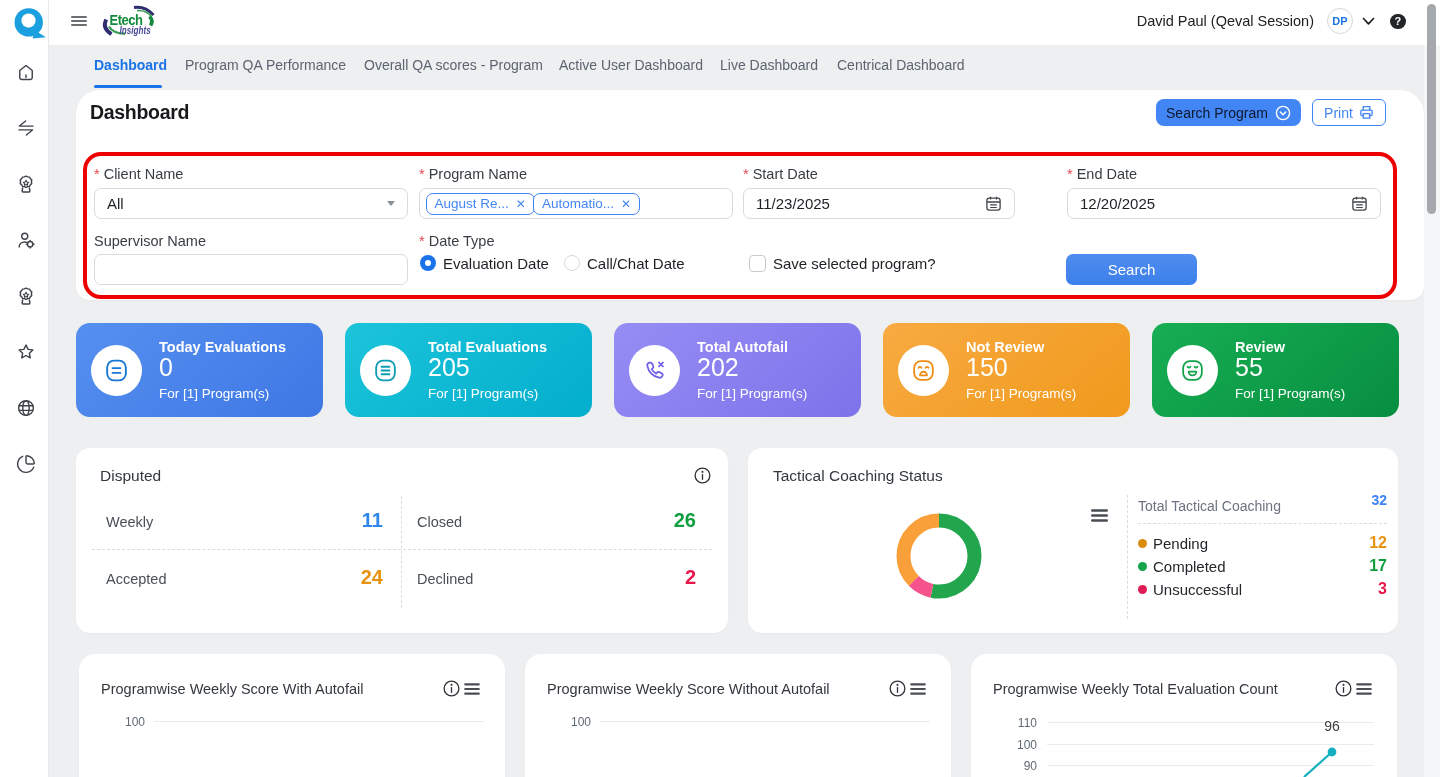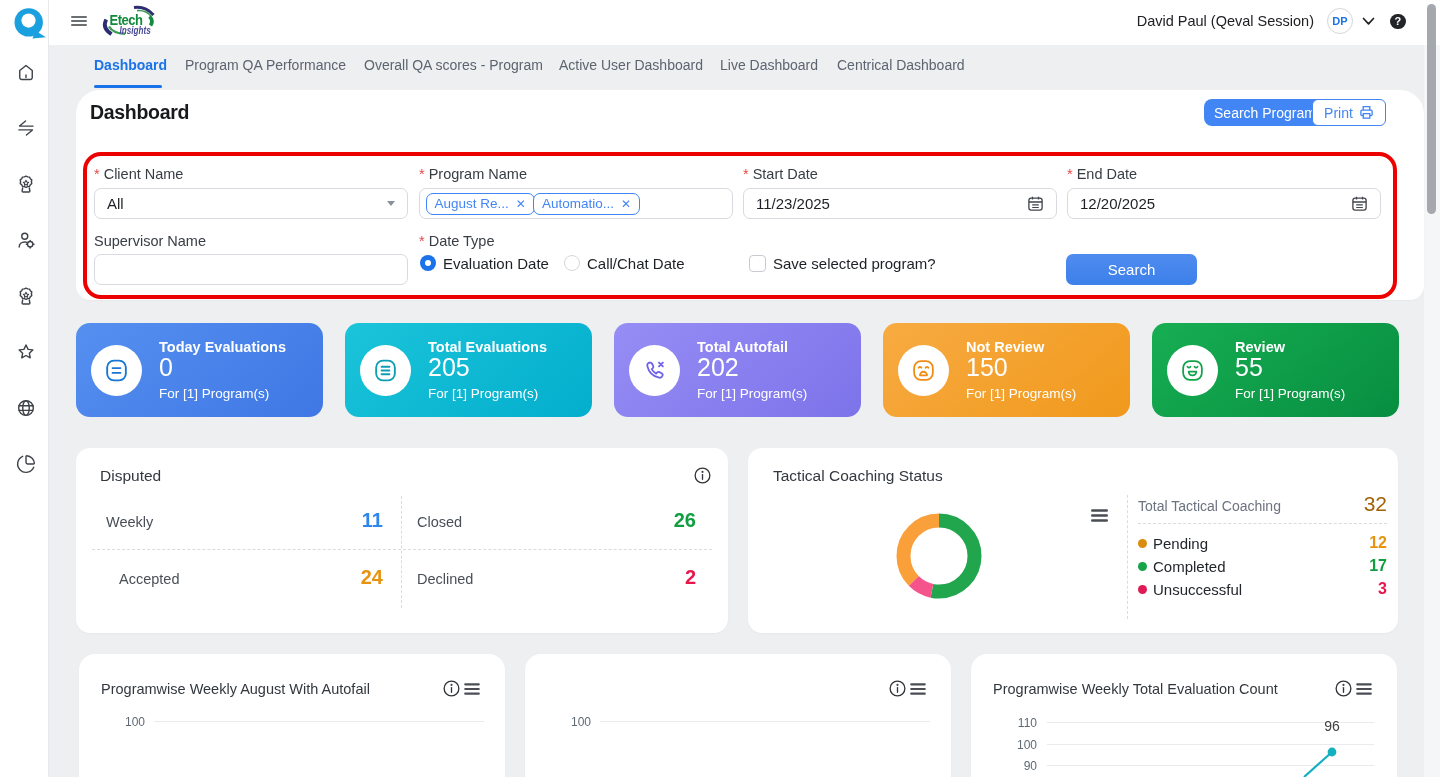--- a/index.html
+++ b/index.html
@@ -13,21 +13,21 @@
 .mainbg{left:49px;top:45px;width:1375px;height:732px;background:#edeff1;z-index:0;}
 .track{left:1424px;top:45px;width:16px;height:732px;background:#f5f6f7;z-index:1;}
 .thumb{left:1427px;top:4px;width:9px;height:210px;border-radius:5px;background:#a5a9ad;z-index:6;}
 
 .tab{top:57px;font-size:14px;color:#5c6470;z-index:2;white-space:nowrap;}
 .tab.on{color:#1a73e8;font-weight:700;}
 .tabline{left:94px;top:85px;width:68px;height:3px;background:#1a73e8;border-radius:2px;z-index:2;}
 
 .panel{left:76px;top:90px;width:1348px;height:210px;background:#fff;border-radius:24px 24px 14px 14px;z-index:1;box-shadow:0 1px 2px rgba(0,0,0,.03);}
 .h1{left:90px;top:101px;font-size:19.5px;font-weight:700;color:#17191c;z-index:2;letter-spacing:-0.3px;}
-.btnsp{left:1156px;top:99px;width:145px;height:27px;background:#4285f4;border-radius:8px;color:#ffffff;font-size:14px;font-weight:500;display:flex;align-items:center;justify-content:center;gap:7px;z-index:2;margin-left:48px;}
+.btnsp{left:1156px;top:99px;width:145px;height:27px;background:#4285f4;border-radius:8px;color:#0f172a;font-size:14px;font-weight:500;display:flex;align-items:center;justify-content:center;gap:7px;z-index:2;}
 .btnpr{left:1312px;top:99px;width:74px;height:27px;border:1.4px solid #4285f4;border-radius:6px;color:#4285f4;font-size:14px;background:#fff;display:flex;align-items:center;justify-content:center;gap:6px;z-index:2;}
 
 .redbox{left:83px;top:152px;width:1314px;height:147px;border:4px solid #ed0000;border-radius:18px;z-index:2;}
 .lbl{font-size:14.5px;color:#383d44;z-index:3;white-space:nowrap;}
 .req{color:#e5484d;margin-right:4px;}
 .fld{height:31px;background:#fff;border:1px solid #d7dadf;border-radius:7px;z-index:3;font-size:15px;color:#1d2025;display:flex;align-items:center;padding:0 12px;}
 .chip{height:22px;border:1.4px solid #4285f4;border-radius:7px;color:#4285f4;font-size:13.5px;display:flex;align-items:center;padding:0 8px;gap:7px;background:#fff;z-index:4;}
 .caret{width:0;height:0;border-left:4.5px solid transparent;border-right:4.5px solid transparent;border-top:5.5px solid #8a9099;z-index:4;}
 .rad{width:16px;height:16px;border-radius:50%;z-index:3;}
 .radon{background:#1a73e8;}
@@ -149,21 +149,21 @@
 
 <div class="abs redbox"></div>
 <div class="abs lbl" style="left:94px;top:166px;"><span class="req">*</span>Client Name</div>
 <div class="abs lbl" style="left:419px;top:166px;"><span class="req">*</span>Program Name</div>
 <div class="abs lbl" style="left:743px;top:166px;"><span class="req">*</span>Start Date</div>
 <div class="abs lbl" style="left:1067px;top:166px;"><span class="req">*</span>End Date</div>
 <div class="abs fld" style="left:94px;top:188px;width:314px;justify-content:space-between;">All<span class="caret"></span></div>
 <div class="abs fld" style="left:419px;top:188px;width:314px;"></div>
 <div class="abs chip" style="left:425.5px;top:192.5px;">August Re... <span style="font-size:12px;">✕</span></div>
 <div class="abs chip" style="left:533px;top:192.5px;">Automatio... <span style="font-size:12px;">✕</span></div>
-<div class="abs fld" style="left:743px;top:188px;width:314px;justify-content:space-between;">11/23/2025
+<div class="abs fld" style="left:743px;top:188px;width:272px;justify-content:space-between;">11/23/2025
 <svg width="17" height="17" viewBox="0 0 18 18" fill="none" stroke="#42464c" stroke-width="1.4">
       <rect x="2" y="3.4" width="14" height="12.6" rx="2.4"></rect>
       <path d="M5.8 1.8 v3 M12.2 1.8 v3 M2 7.4 h14"></path>
       <path d="M5.5 10.4 h7 M5.5 13.2 h7" stroke-width="1.2"></path>
     </svg></div>
 <div class="abs fld" style="left:1067px;top:188px;width:314px;justify-content:space-between;">12/20/2025
 <svg width="17" height="17" viewBox="0 0 18 18" fill="none" stroke="#42464c" stroke-width="1.4">
       <rect x="2" y="3.4" width="14" height="12.6" rx="2.4"></rect>
       <path d="M5.8 1.8 v3 M12.2 1.8 v3 M2 7.4 h14"></path>
       <path d="M5.5 10.4 h7 M5.5 13.2 h7" stroke-width="1.2"></path>
@@ -243,67 +243,68 @@
       <circle cx="9" cy="9" r="7.8"></circle>
       <path d="M9 8 v5" stroke-linecap="round"></path>
       <circle cx="9" cy="5.2" r="0.4" fill="#303438"></circle>
     </svg>
   <div class="dash-v" style="left:325px;top:48px;height:112px;"></div>
   <div class="dash-h" style="left:16px;top:101px;width:620px;"></div>
   <div class="dlbl" style="left:30px;top:66px;">Weekly</div>
   <div class="dval" style="right:345px;top:61px;color:#2f86eb;">11</div>
   <div class="dlbl" style="left:341px;top:66px;">Closed</div>
   <div class="dval" style="right:32px;top:61px;color:#109e41;">26</div>
-  <div class="dlbl" style="left:43px;top:123px;">Accepted</div>
+  <div class="dlbl" style="left:30px;top:123px;">Accepted</div>
   <div class="dval" style="right:345px;top:118px;color:#e7930f;">24</div>
   <div class="dlbl" style="left:341px;top:123px;">Declined</div>
   <div class="dval" style="right:32px;top:118px;color:#e8174b;">2</div>
 </div>
 
 <div class="abs wcard" style="left:748px;top:448px;width:650px;height:185px;">
   <div class="ctitle" style="left:25px;top:19px;">Tactical Coaching Status</div>
   <svg style="position:absolute;left:145px;top:62px;" width="92" height="92" viewBox="0 0 92 92">
     <g transform="rotate(-90 46 46)">
       <circle cx="46" cy="46" r="35.5" fill="none" stroke="#21a64e" stroke-width="14" stroke-dasharray="118.5 104.55" stroke-dashoffset="0"></circle>
       <circle cx="46" cy="46" r="35.5" fill="none" stroke="#f5538b" stroke-width="14" stroke-dasharray="20.9 202.15" stroke-dashoffset="-118.5"></circle>
       <circle cx="46" cy="46" r="35.5" fill="none" stroke="#f9a03a" stroke-width="14" stroke-dasharray="83.65 139.4" stroke-dashoffset="-139.4"></circle>
     </g>
   </svg>
   <svg style="position:absolute;left:343px;top:61px;" width="17" height="13" viewBox="0 0 17 13" stroke="#4a4e54" stroke-width="2.6" stroke-linecap="round">
       <path d="M1.3 1.5 h14.4 M1.3 6.5 h14.4 M1.3 11.5 h14.4"></path>
     </svg>
   <div class="dash-v" style="left:379px;top:47px;height:124px;"></div>
   <div style="position:absolute;left:390px;top:50px;font-size:14px;color:#6b7280;">Total Tactical Coaching</div>
-  <div style="position:absolute;right:11px;top:44px;font-size:21px;font-weight:400;color:#a16207;">32</div>
+  <div style="position:absolute;right:11px;top:44px;font-size:14px;font-weight:700;color:#3b82f6;">32</div>
   <div class="dash-h" style="left:390px;top:75px;width:249px;"></div>
   <div class="dot" style="left:390px;top:91px;background:#d98c0d;"></div>
   <div class="leg-lbl" style="left:405px;top:87px;">Pending</div>
   <div class="leg-val" style="right:11px;top:86px;color:#e7930f;">12</div>
   <div class="dot" style="left:390px;top:114px;background:#16a34a;"></div>
   <div class="leg-lbl" style="left:405px;top:110px;">Completed</div>
   <div class="leg-val" style="right:11px;top:109px;color:#109e41;">17</div>
   <div class="dot" style="left:390px;top:137px;background:#df1b56;"></div>
   <div class="leg-lbl" style="left:405px;top:133px;">Unsuccessful</div>
   <div class="leg-val" style="right:11px;top:132px;color:#e8174b;">3</div>
 </div>
 
 <div class="abs wcard" style="left:79px;top:654px;width:426px;height:123px;border-radius:16px 16px 0 0;">
-  <div class="ctitle" style="left:22px;top:27px;font-size:14.5px;">Programwise Weekly August With Autofail</div>
+  <div class="ctitle" style="left:22px;top:27px;font-size:14.5px;">Programwise Weekly Score With Autofail</div>
   <svg style="position:absolute;left:364px;top:26px;" width="17" height="17" viewBox="0 0 18 18" fill="none" stroke="#303438" stroke-width="1.4">
       <circle cx="9" cy="9" r="7.8"></circle>
       <path d="M9 8 v5" stroke-linecap="round"></path>
       <circle cx="9" cy="5.2" r="0.4" fill="#303438"></circle>
     </svg>
   <svg style="position:absolute;left:385px;top:29px;" width="16" height="12" viewBox="0 0 17 13" stroke="#4a4e54" stroke-width="2.4" stroke-linecap="round">
       <path d="M1.2 1.4 h14.6 M1.2 6.5 h14.6 M1.2 11.6 h14.6"></path>
     </svg>
   <div class="axlbl" style="left:30px;top:61px;">100</div>
   <div class="gline" style="left:75px;top:67px;width:330px;"></div>
 </div>
 <div class="abs wcard" style="left:525px;top:654px;width:426px;height:123px;border-radius:16px 16px 0 0;">
+  <div class="ctitle" style="left:22px;top:27px;font-size:14.5px;">Programwise Weekly Score Without Autofail</div>
   <svg style="position:absolute;left:364px;top:26px;" width="17" height="17" viewBox="0 0 18 18" fill="none" stroke="#303438" stroke-width="1.4">
       <circle cx="9" cy="9" r="7.8"></circle>
       <path d="M9 8 v5" stroke-linecap="round"></path>
       <circle cx="9" cy="5.2" r="0.4" fill="#303438"></circle>
     </svg>
   <svg style="position:absolute;left:385px;top:29px;" width="16" height="12" viewBox="0 0 17 13" stroke="#4a4e54" stroke-width="2.4" stroke-linecap="round">
       <path d="M1.2 1.4 h14.6 M1.2 6.5 h14.6 M1.2 11.6 h14.6"></path>
     </svg>
   <div class="axlbl" style="left:30px;top:61px;">100</div>
   <div class="gline" style="left:75px;top:67px;width:330px;"></div>

